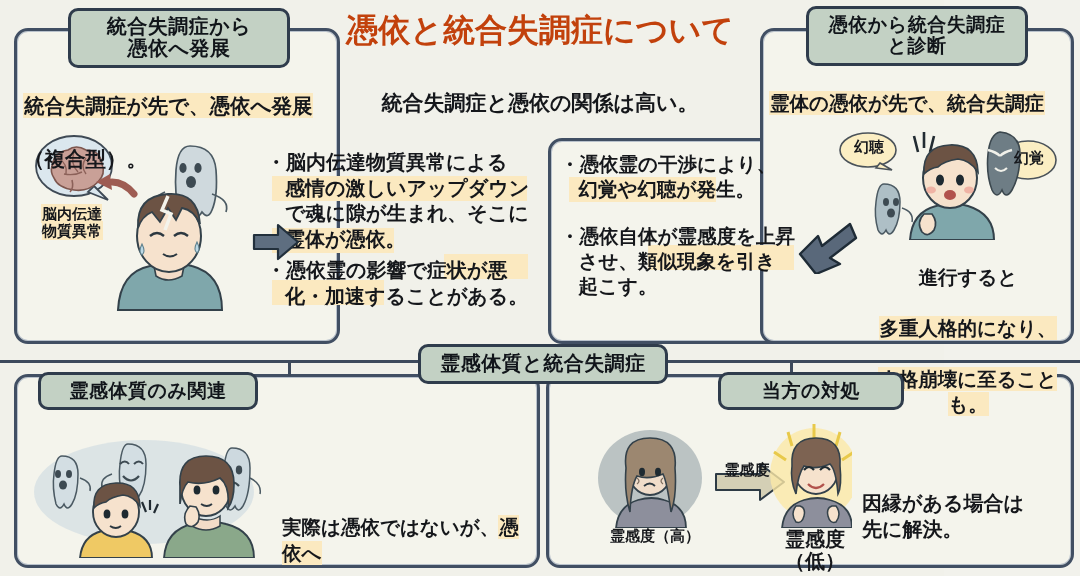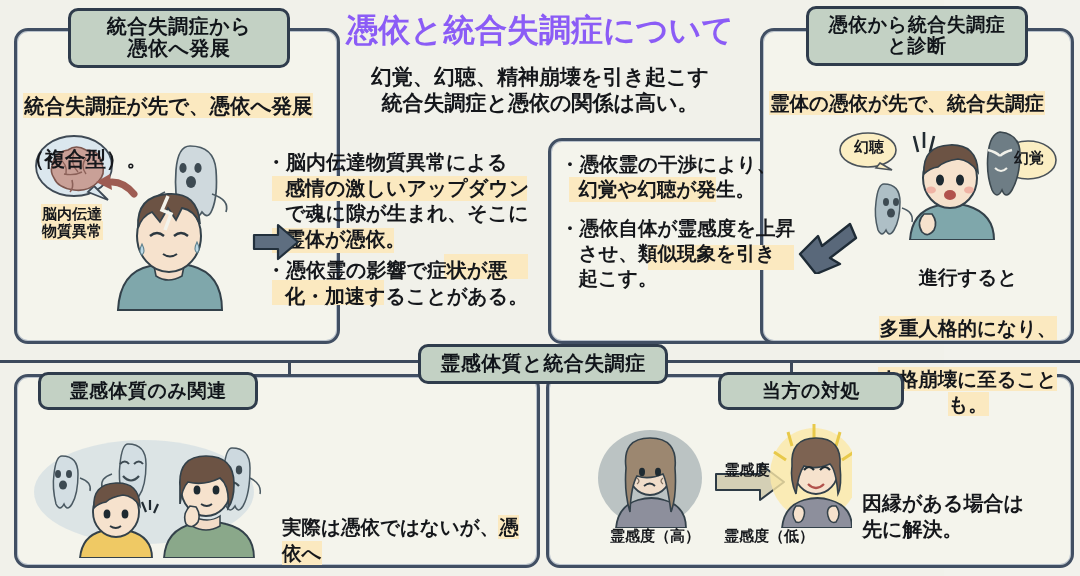--- a/index.html
+++ b/index.html
@@ -32,21 +32,21 @@
     line-height:1.08;
     letter-spacing:.5px;
     display:flex;align-items:center;justify-content:center;
     z-index:6;
   }
   .bigtitle{
     position:absolute;
     font-weight:bold;
     text-align:center;
     line-height:1.06;
-    color:#8b5cf6;
+    color:#c2410c;
     z-index:5;
   }
   .subtitle{
     position:absolute;text-align:center;font-weight:bold;
     line-height:1.22;color:#15171b;z-index:5;
   }
   .body-text{
     position:absolute;font-weight:bold;line-height:1.3;color:#15171b;
     z-index:4;white-space:pre-line;
   }
@@ -138,30 +138,30 @@
 化・加速することがある。</span>
   </div>
 
   <div style="position:absolute;left:272px;top:176px;width:255px;height:25px;background:#fbe9c0;z-index:3;"></div>
   <div style="position:absolute;left:272px;top:228px;width:122px;height:25px;background:#fbe9c0;z-index:3;"></div>
   <div style="position:absolute;left:444px;top:254px;width:84px;height:25px;background:#fbe9c0;z-index:3;"></div>
   <div style="position:absolute;left:272px;top:280px;width:112px;height:25px;background:#fbe9c0;z-index:3;"></div>
 
   <div class="bigtitle" style="left:340px;top:14px;width:400px;font-size:32px;">憑依と統合失調症について</div>
   <div class="subtitle" style="left:340px;top:64px;width:400px;font-size:21px;">
-    <span>幻覚、幻聴、精神崩壊を引き起こす</span><br>
+    <br>
     <span>統合失調症と憑依の関係は高い。</span>
   </div>
 
   <div class="panel" style="left:548px;top:138px;width:254px;height:200px;"></div>
 
   <div class="bullets" style="left:560px;top:152px;width:240px;font-size:19.5px;">
     <span class="bullet">・憑依霊の干渉により、
 幻覚や幻聴が発生。</span>
-    <span class="bullet" style="margin-top:14px;">・憑依自体が霊感度を上昇
+    <span class="bullet" style="margin-top:22px;">・憑依自体が霊感度を上昇
 させ、類似現象を引き
 起こす。</span>
   </div>
   <div style="position:absolute;left:569px;top:177px;width:147px;height:25px;background:#fbe9c0;z-index:3;"></div>
   <div style="position:absolute;left:648px;top:245px;width:146px;height:25px;background:#fbe9c0;z-index:3;"></div>
 
   <svg class="arrow-sv" style="left:796px;top:222px;" width="62" height="52" viewBox="0 0 62 52">
     <path d="M4 28 L22 10 L26 20 L54 -2 L60 12 L34 32 L44 38 L20 48 Z" transform="translate(0,4)" fill="#59687a" stroke="#1e2b36" stroke-width="2.4" stroke-linejoin="round"></path>
   </svg>
 
@@ -318,20 +318,20 @@
       <path d="M244 90 q6 8 0 16 q-6 2 -8-6 q-2-8 4-10Z" fill="#f6e2cd" stroke="#33414a" stroke-width="1.5"></path>
     </svg>
   </div>
 
   <div class="caption" style="left:712px;top:462px;width:70px;font-size:15px;">
     <span>霊感度</span>
   </div>
   <div class="caption" style="left:600px;top:528px;width:110px;font-size:15px;">
     <span>霊感度（高）</span>
   </div>
-  <div class="caption" style="left:714px;top:528px;width:110px;font-size:15px;">
+  <div class="caption" style="left:760px;top:528px;width:110px;font-size:20px;">
     <span>霊感度（低）</span>
   </div>
 
   <div class="body-text" style="left:862px;top:490px;width:210px;font-size:20px;">因縁がある場合は
 先に解決。</div>
 
 </div>
 
 </body></html>

